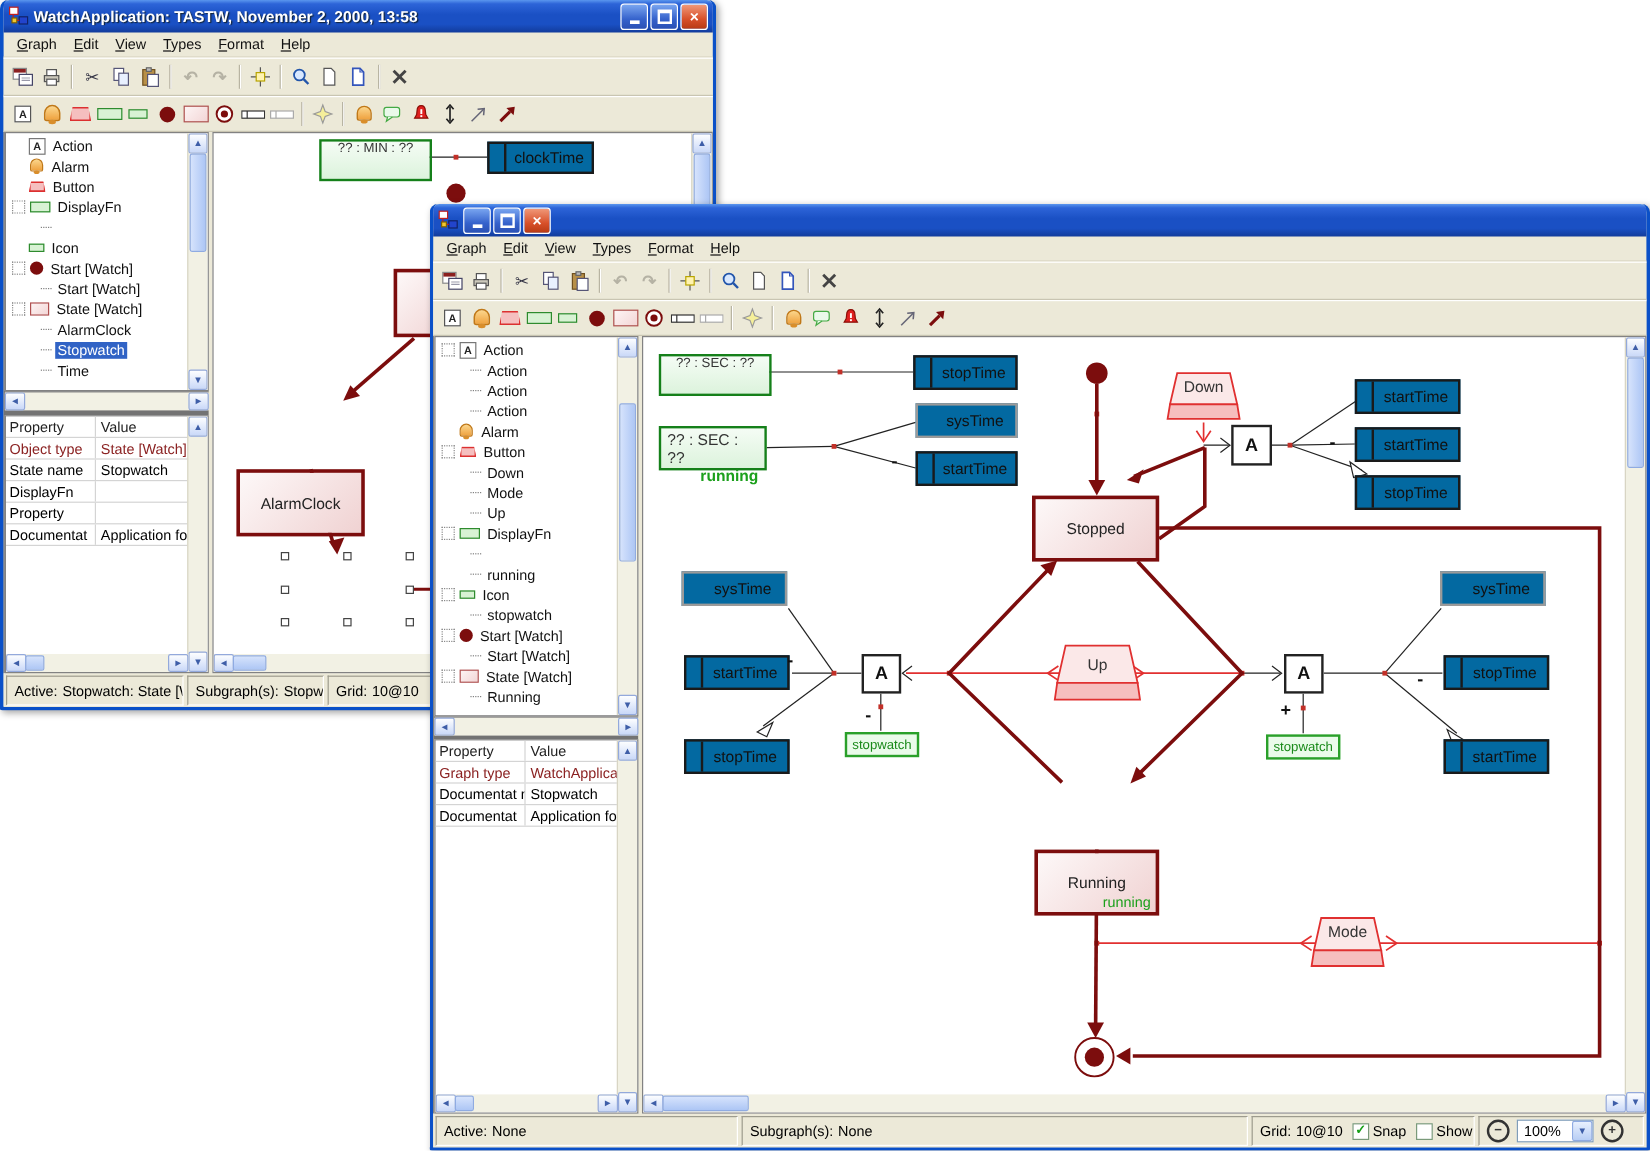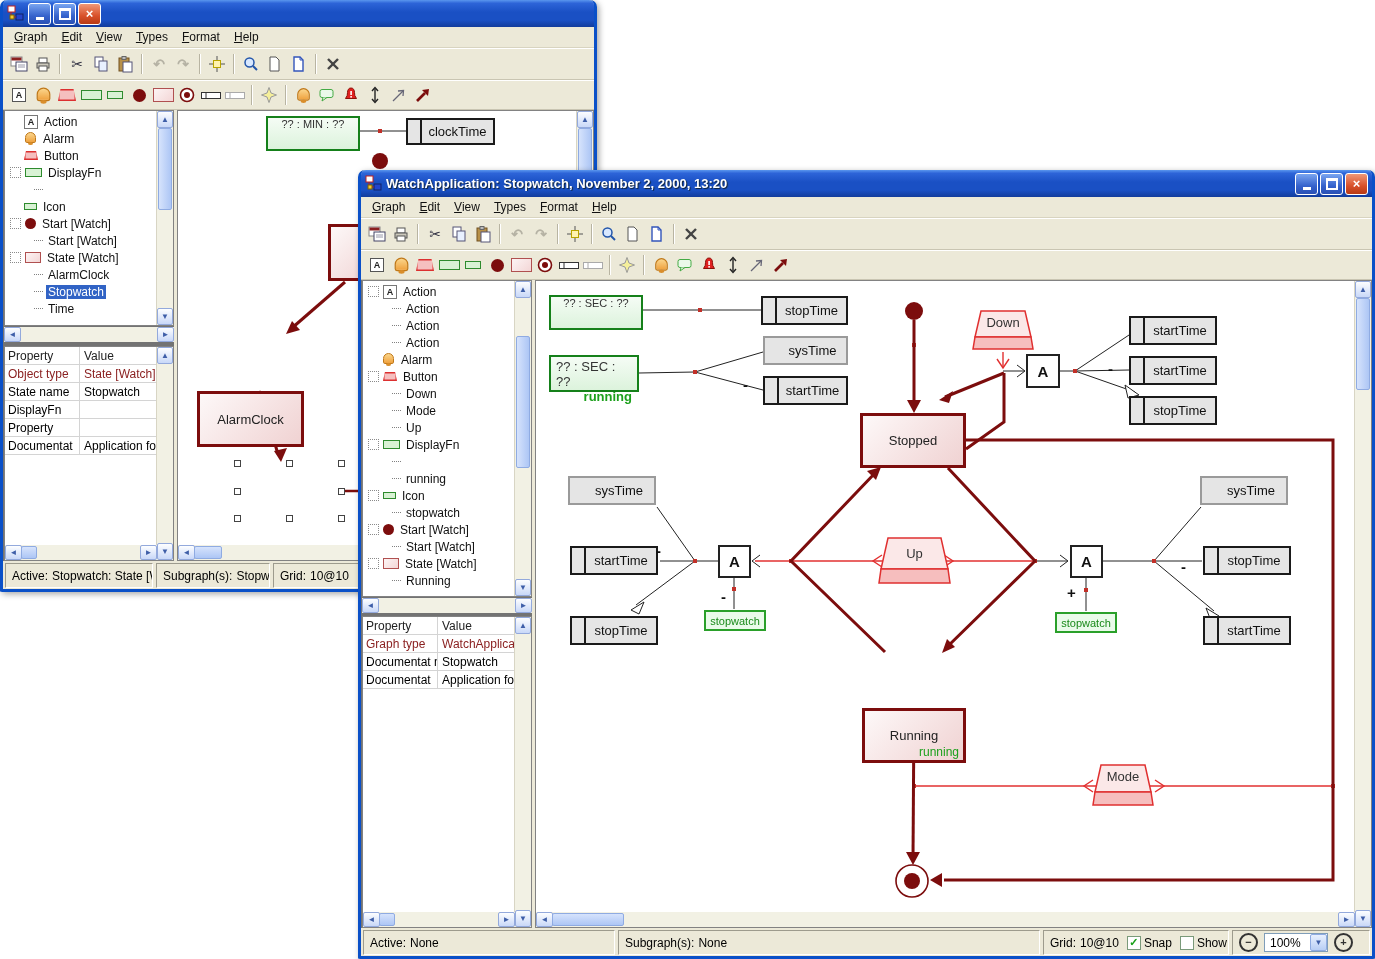--- a/index.html
+++ b/index.html
@@ -85,21 +85,21 @@
   .zdd{width:62px;height:17px;border:1px solid #7F9DB9;background:#fff;display:flex;align-items:center;font-size:12px;}
   .zdd .zt{flex:1;padding-left:5px;}
   .zarr{width:15px;height:15px;background:linear-gradient(#E8F0FE,#B8CEF5);border:1px solid #8FABE2;border-radius:2px;color:#3E5EA8;font-size:8px;display:flex;align-items:center;justify-content:center;}
 
   
   .abs{position:absolute;}
   .cvs{position:absolute;left:0;top:0;}
   .disp{border:2px solid #15801A;background:linear-gradient(180deg,#F5FCF5,#DCF3DC);color:#333;font-size:11px;display:flex;align-items:flex-start;justify-content:center;}
   .disp2{border:2px solid #15801A;background:linear-gradient(180deg,#F5FCF5,#DCF3DC);color:#333;font-size:13px;display:flex;flex-direction:column;justify-content:space-between;padding:2px 5px;box-sizing:border-box;}
   .disp2 .grn2{align-self:flex-end;color:#1CA01C;font-weight:bold;}
-  .store{display:flex;border:2px solid #1A1A1A;background:#e5e5e5;box-sizing:border-box;}
+  .store{display:flex;border:2px solid #1A1A1A;background:#0369a1;box-sizing:border-box;}
   .store .cell{width:12px;flex:none;border-right:2px solid #1A1A1A;}
   .store .lbl{flex:1;display:flex;align-items:center;justify-content:center;font-size:13px;color:#111;}
   .store.gray{border-color:#9A9A9A;align-items:center;}
   .store.gray .cell{border-color:#9A9A9A;}
   .state{border:3px solid #7C0D0D;background:linear-gradient(135deg,#FDF8F8 0%,#F0D2D2 100%);display:flex;align-items:center;justify-content:center;font-size:13px;color:#222;box-sizing:border-box;position:relative;}
   .state .grn{position:absolute;right:4px;bottom:1px;color:#1CA01C;font-size:12px;}
   .abox{border:2px solid #222;background:#fff;display:flex;align-items:center;justify-content:center;font-weight:bold;font-size:15px;color:#111;box-sizing:border-box;}
   .tag{border:2px solid #2AA02A;background:#EAFBEA;color:#1A8A1A;font-size:11px;display:flex;align-items:center;justify-content:center;box-sizing:border-box;}
   .key{position:absolute;}
   .key svg{position:absolute;left:0;top:0;}
@@ -113,20 +113,21 @@
 <div id="stage">
 
   <section class="win" id="w1" style="left:0;top:0;width:591px;height:589px;">
     <div class="tbar">
       <svg class="tico" viewBox="0 0 17 17">
           <rect x="1" y="1" width="7" height="6" fill="#fff" stroke="#C02020"></rect>
           <rect x="9" y="9" width="7" height="6" fill="#2244CC" stroke="#112266"></rect>
           <path d="M4,7 L4,12 L9,12" stroke="#C02020" fill="none"></path>
           <rect x="3" y="10" width="4" height="4" fill="#F0C830" stroke="#806000"></rect>
         </svg>
+      <span class="ttl">WatchApplication: TASTW, November 2, 2000, 13:58</span>
       <span class="wbtns">
         <span class="wbtn">
             <span class="glyph-min"></span>
           </span>
         <span class="wbtn">
             <span class="glyph-res"></span>
           </span>
         <span class="wbtn close">
             <span class="glyph-x">×</span>
           </span>
@@ -469,21 +470,20 @@
   </section>
 
   <section class="win" id="w2" style="left:358px;top:170px;width:1011px;height:786px;">
     <div class="tbar">
       <svg class="tico" viewBox="0 0 17 17">
           <rect x="1" y="1" width="7" height="6" fill="#fff" stroke="#C02020"></rect>
           <rect x="9" y="9" width="7" height="6" fill="#2244CC" stroke="#112266"></rect>
           <path d="M4,7 L4,12 L9,12" stroke="#C02020" fill="none"></path>
           <rect x="3" y="10" width="4" height="4" fill="#F0C830" stroke="#806000"></rect>
         </svg>
-      <span class="ttl">WatchApplication: Stopwatch, November 2, 2000, 13:20</span>
       <span class="wbtns">
         <span class="wbtn">
             <span class="glyph-min"></span>
           </span>
         <span class="wbtn">
             <span class="glyph-res"></span>
           </span>
         <span class="wbtn close">
             <span class="glyph-x">×</span>
           </span>

